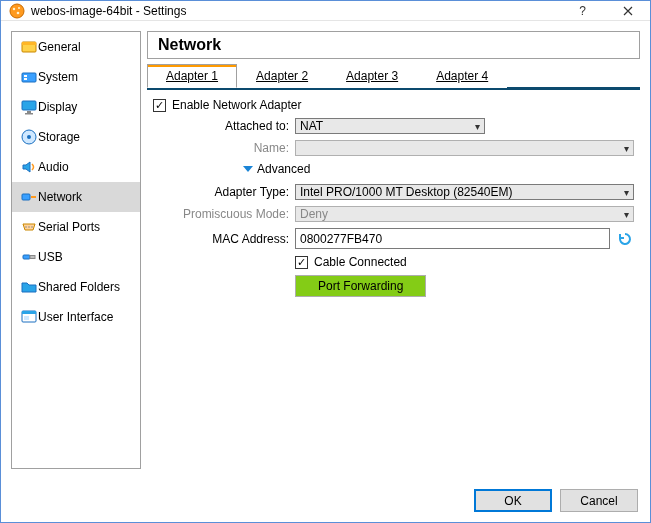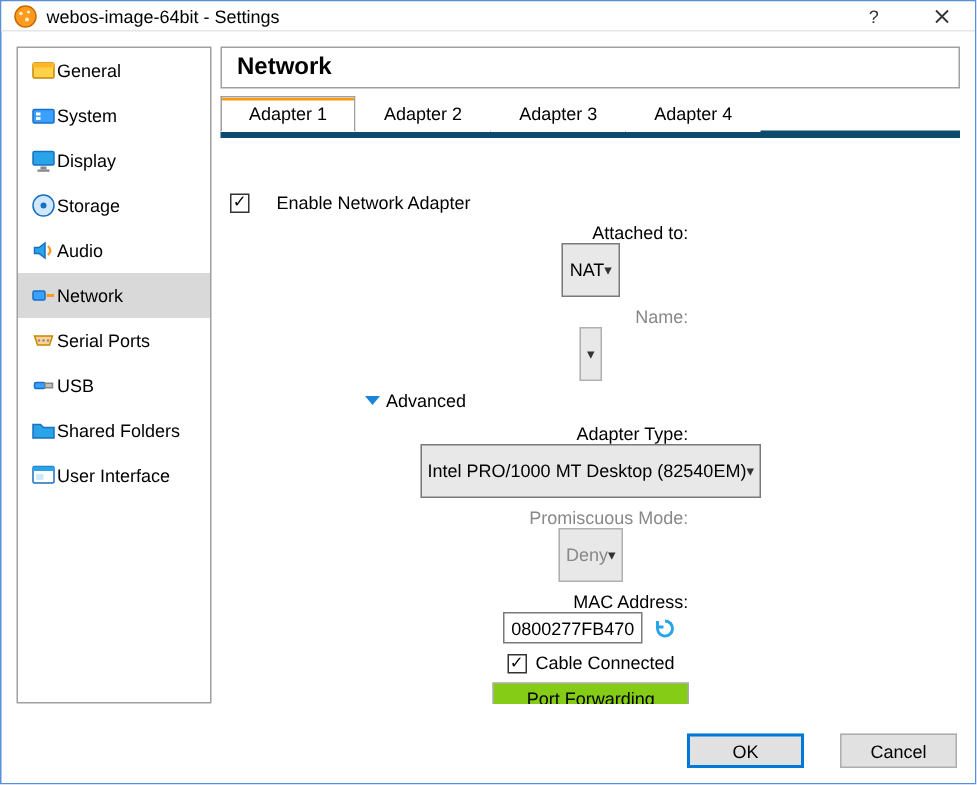--- a/index.html
+++ b/index.html
@@ -70,22 +70,23 @@
     flex-direction:column;
   }
   .main-header {
     border:1px solid #a0a0a0;
     padding: 4px 10px;
     font-size: 16px;
     font-weight: bold;
   }
   .tabs {
     display:flex;
-    border-bottom:5px solid #0c4a6e;
+    border-bottom:3px solid #0c4a6e;
     margin-top:4px;
+    text-decoration:underline;
   }
   .tab {
     padding: 4px 18px;
     border:1px solid transparent;
     border-bottom:none;
     position:relative;
     top:1px;
     background:#fff;
     cursor:default;
   }
@@ -99,43 +100,42 @@
     left:0; right:0; bottom:-1px; height:2px;
   }
   .tab.active { box-shadow: inset 0 2px 0 #ff9a00; }
 
   .form {
     padding: 8px 6px;
     flex:1;
     overflow:auto;
   }
   .checkbox-row {
-    display:flex; align-items:center; gap:18px;
+    display:flex; align-items:center; gap:6px;
     margin-bottom:6px;
-    margin-top:28px;
   }
   .checkbox {
     width:13px; height:13px; border:1px solid #333; display:flex; align-items:center; justify-content:center;
     background:#fff;
   }
   .checkbox.checked::after{
     content:"✓"; font-size:11px; line-height:1; color:#000;
   }
   .row {
-    display:flex; align-items:center; margin-bottom:6px;flex-direction:column;
+    display:flex; align-items:center; margin-bottom:6px;
   }
   .row .lbl {
     width:142px; text-align:right; padding-right:6px;
     color:#000;
   }
   .row.disabled .lbl, .row.disabled .val { color:#888; }
   .row .val { flex:1; display:flex; align-items:center; gap:6px; }
   .select {
     flex:1;
-    height:36px;
+    height:16px;
     border:1px solid #7a7a7a;
     background:#e8e8e8;
     display:flex; align-items:center; justify-content:space-between;
     padding:0 4px;
   }
   .select.disabled { background:#e8e8e8; color:#888; border-color:#b0b0b0;}
   .select .arrow { font-size:10px; color:#333; }
   .input {
     flex:1; height:21px; border:1px solid #7a7a7a; background:#fff;
     padding:0 4px; display:flex; align-items:center;
@@ -165,21 +165,20 @@
     display:flex; justify-content:flex-end; gap:8px;
     padding: 10px 12px;
     border-top:0;
   }
   .btn {
     min-width:78px; height:23px;
     border:1px solid #adadad;
     background:#e1e1e1;
     display:flex; align-items:center; justify-content:center;
     cursor:default;
-    margin-left:16px;
   }
   .btn.default {
     border:2px solid #0078d7;
     background:#e1e1e1;
   }
 </style>
 </head>
 <body>
 
 <div class="window">

